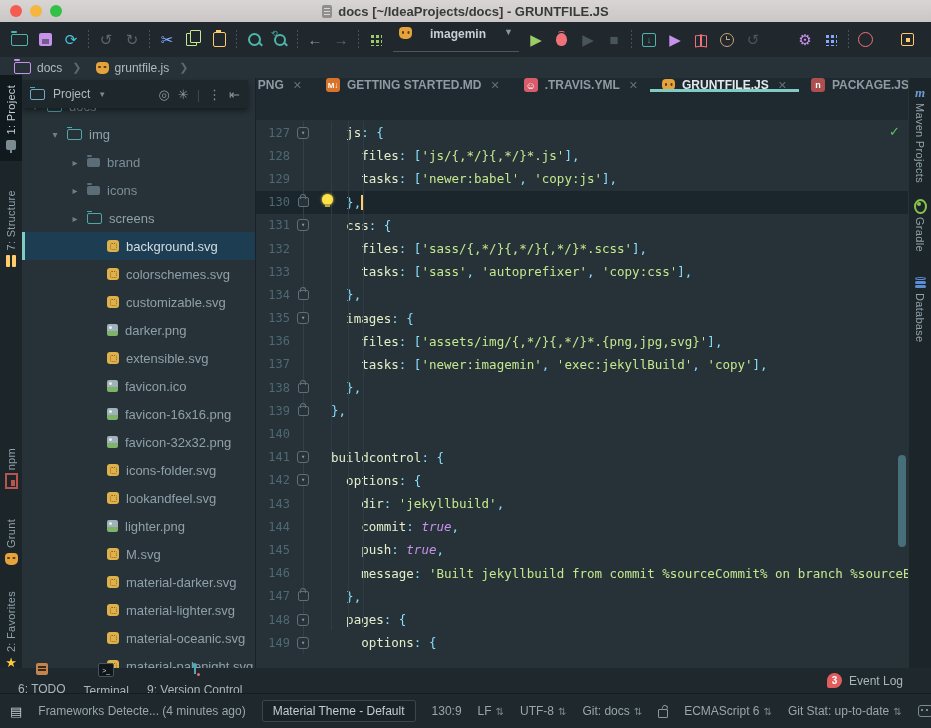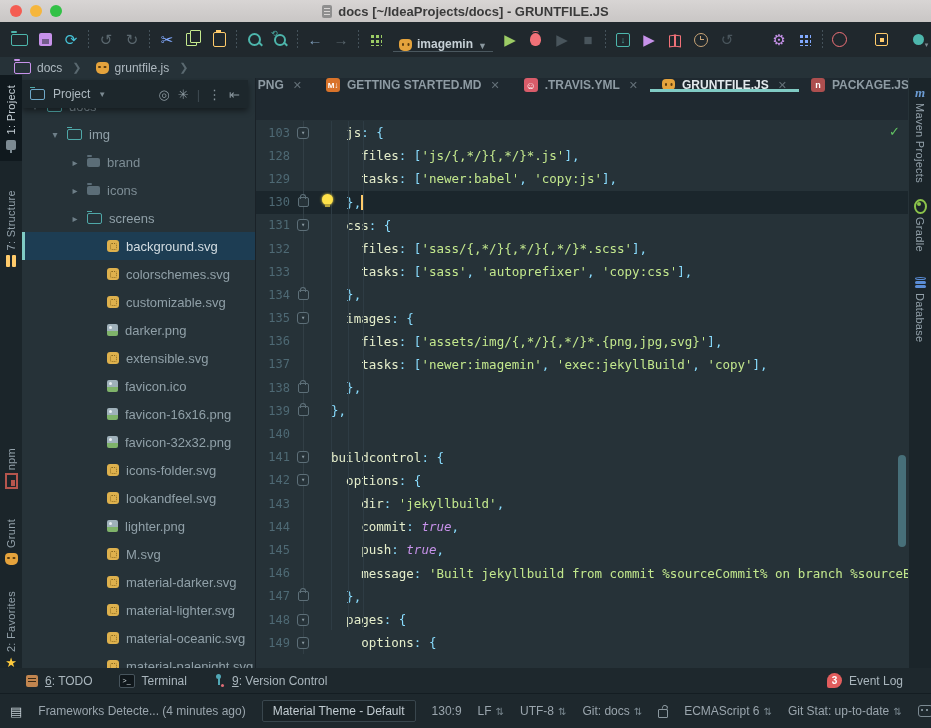--- a/index.html
+++ b/index.html
@@ -63,21 +63,21 @@
   .ic-clock{width:12px;height:12px;border:1.5px solid currentColor;border-radius:50%;position:relative;}
   .ic-clock:after{content:"";position:absolute;left:5px;top:2px;width:1.5px;height:4px;background:currentColor;}
   .ic-clock:before{content:"";position:absolute;left:5px;top:5px;width:4px;height:1.5px;background:currentColor;}
   .ic-help{width:13px;height:13px;border:1.5px solid currentColor;border-radius:50%;
     display:flex;align-items:center;justify-content:center;font-size:9px;font-weight:bold;color:currentColor;}
   .ic-chip{width:11px;height:11px;border:1.5px solid currentColor;border-radius:2px;position:relative;
     display:flex;align-items:center;justify-content:center;}
   .ic-chip:after{content:"";width:4px;height:4px;background:currentColor;}
   .ic-record{width:11px;height:11px;border-radius:50%;background:currentColor;position:relative;}
   .dd:after{content:"▾";font-size:7px;color:#7c8a92;position:relative;top:5px;left:1px;}
-  #runcfg{display:flex;align-items:flex-end;gap:5px;height:24px;padding:0 6px;margin:0 4px;
+  #runcfg{display:flex;align-items:flex-start;gap:18px;height:24px;padding:0 6px;margin:0 4px;
     border-bottom:1px solid #4a575e;}
   #runcfg .lbl{color:#c6d0d6;font-size:12px;font-weight:bold;}
   #runcfg .arr{color:#8a979e;font-size:9px;}
   .ic-grunt{width:13px;height:12px;background:#e5a33c;border-radius:4px 4px 5px 5px;position:relative;}
   .ic-grunt:after{content:"";position:absolute;left:2.5px;top:4px;width:2.5px;height:2.5px;border-radius:50%;
     background:#5b3c10;box-shadow:5.5px 0 0 #5b3c10;}
   
   #crumbbar{position:absolute;left:0;top:57px;width:931px;height:21px;background:#263238;
     display:flex;align-items:center;font-size:12px;color:#aeb9c0;}
   #crumbbar .ci{display:flex;align-items:center;gap:6px;margin-left:14px;}
@@ -173,21 +173,21 @@
   .ic-maven{color:#6b9bd2;font-style:italic;font-weight:bold;font-size:13px;font-family:"Liberation Serif",serif;}
   .ic-gradle{width:11px;height:11px;border:2px solid #8bc34a;border-radius:50%;position:relative;}
   .ic-gradle:after{content:"";position:absolute;left:1px;top:1px;width:4px;height:4px;border-radius:50%;background:#8bc34a;}
   .ic-db{width:11px;height:12px;position:relative;}
   .ic-db:before{content:"";position:absolute;left:0;top:0;width:11px;height:3px;border-radius:50%;border:1.5px solid #5b8dd6;box-sizing:border-box;}
   .ic-db:after{content:"";position:absolute;left:0;top:4px;width:11px;height:3px;background:#5b8dd6;border-radius:2px;
     box-shadow:0 4px 0 #5b8dd6;}
   
   #twbar{position:absolute;left:0;top:668px;width:931px;height:25px;background:#1e282d;
     display:flex;align-items:center;font-size:12px;color:#aab6bd;}
-  .twb{display:flex;align-items:center;gap:7px;margin-left:26px;}
+  .twb{display:flex;align-items:center;gap:7px;margin-left:18px;flex-direction:column;}
   .twb u{text-decoration:underline;}
   .ic-todo{width:12px;height:12px;background:#c2854f;border-radius:2px;position:relative;}
   .ic-todo:after{content:"";position:absolute;left:2px;top:3px;width:8px;height:1.5px;background:#3a2a16;
     box-shadow:0 3px 0 #3a2a16;}
   .ic-term{width:14px;height:12px;background:#10171b;border:1px solid #47545c;border-radius:2px;
     color:#cfd8dc;font-size:7px;display:flex;align-items:center;justify-content:center;}
   .ic-vcs{width:12px;height:13px;position:relative;}
   .ic-vcs:before{content:"";position:absolute;left:5px;top:2px;width:2px;height:9px;background:#51a7b5;}
   .ic-vcs:after{content:"";position:absolute;left:3.5px;top:0;width:5px;height:5px;border-radius:50%;background:#51a7b5;
     box-shadow:4px 9px 0 -1px #e06c75;}
@@ -507,21 +507,21 @@
           <span>GRUNTFILE.JS</span>
           <span class="x">✕</span>
         </div>
         <div class="tab">
           <span class="fic npmj">n</span>
           <span>PACKAGE.JSON</span>
         </div>
       </div>
     <div id="inspectok">✓</div>
     <div id="code">
-        <div class="cl"><span class="ln">103</span><span class="fmcol"><span class="fm open"></span></span><span class="codetxt"><span class="seg-t">    </span><span class="seg-k">js</span><span class="seg-p">: {</span></span></div>
+        <div class="cl"><span class="ln">127</span><span class="fmcol"><span class="fm open"></span></span><span class="codetxt"><span class="seg-t">    </span><span class="seg-k">js</span><span class="seg-p">: {</span></span></div>
         <div class="cl"><span class="ln">128</span><span class="fmcol"></span><span class="codetxt"><span class="seg-t">      </span><span class="seg-k">files</span><span class="seg-p">: [</span><span class="seg-s">'js/{,*/}{,*/}*.js'</span><span class="seg-p">],</span></span></div>
         <div class="cl"><span class="ln">129</span><span class="fmcol"></span><span class="codetxt"><span class="seg-t">      </span><span class="seg-k">tasks</span><span class="seg-p">: [</span><span class="seg-s">'newer:babel'</span><span class="seg-p">, </span><span class="seg-s">'copy:js'</span><span class="seg-p">],</span></span></div>
         <div class="cl current"><span class="ln">130</span><span class="fmcol"><span class="fm close"></span></span><span class="codetxt"><span class="seg-t">    </span><span class="seg-p">},</span><span class="caret"></span></span><span id="bulb"></span></div>
         <div class="cl"><span class="ln">131</span><span class="fmcol"><span class="fm open"></span></span><span class="codetxt"><span class="seg-t">    </span><span class="seg-k">css</span><span class="seg-p">: {</span></span></div>
         <div class="cl"><span class="ln">132</span><span class="fmcol"></span><span class="codetxt"><span class="seg-t">      </span><span class="seg-k">files</span><span class="seg-p">: [</span><span class="seg-s">'sass/{,*/}{,*/}{,*/}*.scss'</span><span class="seg-p">],</span></span></div>
         <div class="cl"><span class="ln">133</span><span class="fmcol"></span><span class="codetxt"><span class="seg-t">      </span><span class="seg-k">tasks</span><span class="seg-p">: [</span><span class="seg-s">'sass'</span><span class="seg-p">, </span><span class="seg-s">'autoprefixer'</span><span class="seg-p">, </span><span class="seg-s">'copy:css'</span><span class="seg-p">],</span></span></div>
         <div class="cl"><span class="ln">134</span><span class="fmcol"><span class="fm close"></span></span><span class="codetxt"><span class="seg-t">    </span><span class="seg-p">},</span></span></div>
         <div class="cl"><span class="ln">135</span><span class="fmcol"><span class="fm open"></span></span><span class="codetxt"><span class="seg-t">    </span><span class="seg-k">images</span><span class="seg-p">: {</span></span></div>
         <div class="cl"><span class="ln">136</span><span class="fmcol"></span><span class="codetxt"><span class="seg-t">      </span><span class="seg-k">files</span><span class="seg-p">: [</span><span class="seg-s">'assets/img/{,*/}{,*/}*.{png,jpg,svg}'</span><span class="seg-p">],</span></span></div>
         <div class="cl"><span class="ln">137</span><span class="fmcol"></span><span class="codetxt"><span class="seg-t">      </span><span class="seg-k">tasks</span><span class="seg-p">: [</span><span class="seg-s">'newer:imagemin'</span><span class="seg-p">, </span><span class="seg-s">'exec:jekyllBuild'</span><span class="seg-p">, </span><span class="seg-s">'copy'</span><span class="seg-p">],</span></span></div>

